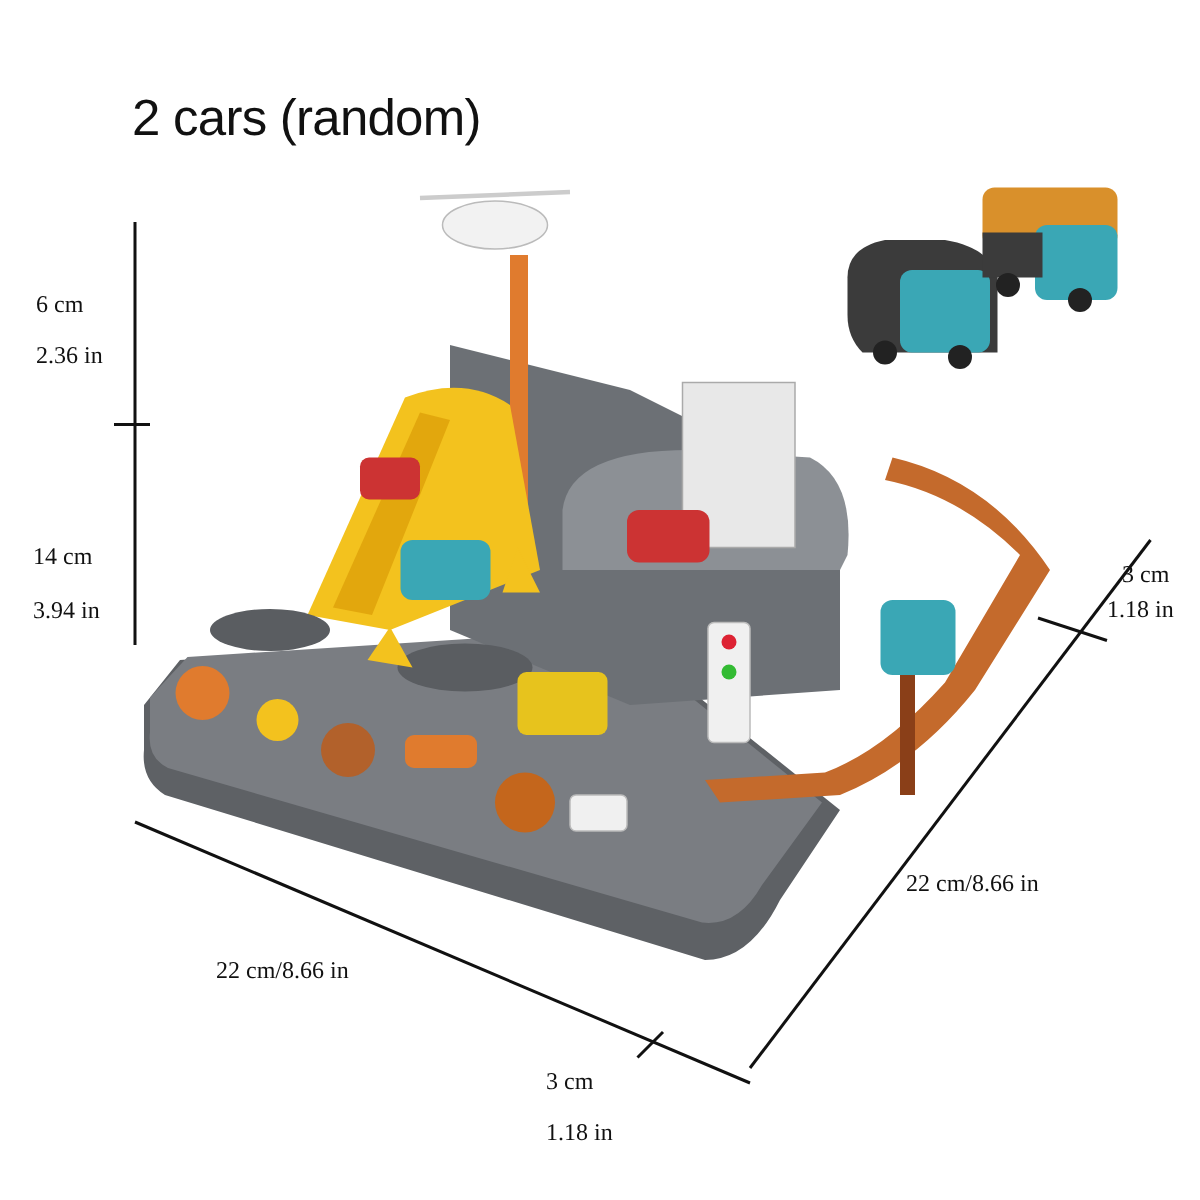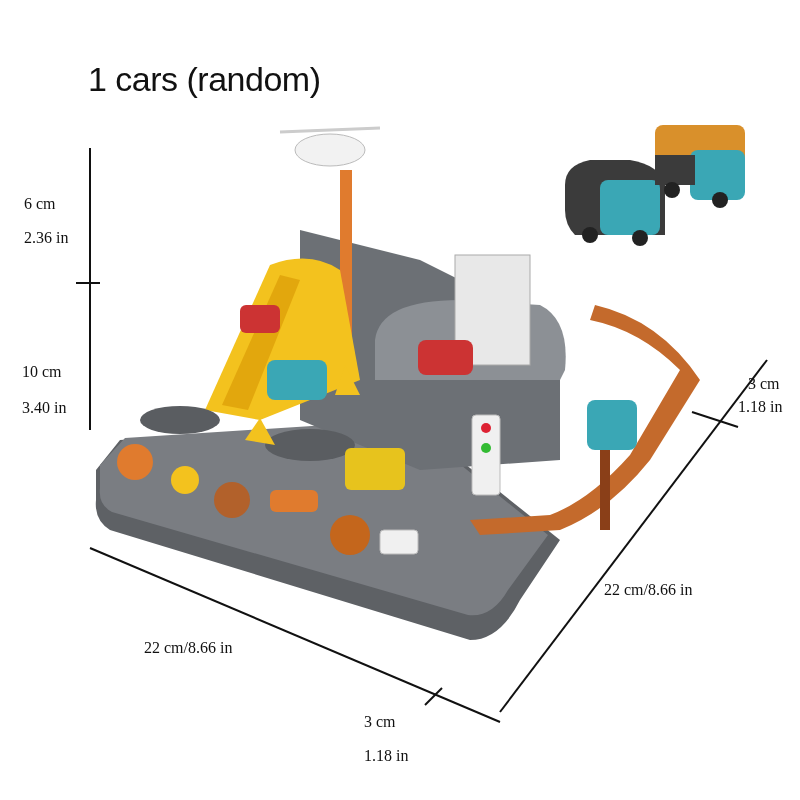--- a/index.html
+++ b/index.html
@@ -89,26 +89,26 @@
       <g>
         <rect x="655" y="125" width="90" height="40" rx="8" fill="#d9902b"></rect>
         <rect x="690" y="150" width="55" height="50" rx="8" fill="#3aa7b5"></rect>
         <rect x="655" y="155" width="40" height="30" fill="#3b3b3b"></rect>
         <circle cx="672" cy="190" r="8" fill="#222"></circle>
           <circle cx="720" cy="200" r="8" fill="#222"></circle>
       </g>
     </g>
   </svg>
 
-  <div class="lbl title" style="left:88px;top:62px;">1 cars (random)</div>
+  <div class="lbl title" style="left:88px;top:62px;">2 cars (random)</div>
 
   <div class="lbl dim" style="left:24px;top:196px;">6 cm</div>
   <div class="lbl dim" style="left:24px;top:230px;">2.36 in</div>
-  <div class="lbl dim" style="left:22px;top:364px;">10 cm</div>
-  <div class="lbl dim" style="left:22px;top:400px;">3.40 in</div>
+  <div class="lbl dim" style="left:22px;top:364px;">14 cm</div>
+  <div class="lbl dim" style="left:22px;top:400px;">3.94 in</div>
 
   <div class="lbl dim" style="left:748px;top:376px;">3 cm</div>
   <div class="lbl dim" style="left:738px;top:399px;">1.18 in</div>
 
   <div class="lbl dim" style="left:604px;top:582px;">22 cm/8.66 in</div>
   <div class="lbl dim" style="left:144px;top:640px;">22 cm/8.66 in</div>
 
   <div class="lbl dim" style="left:364px;top:714px;">3 cm</div>
   <div class="lbl dim" style="left:364px;top:748px;">1.18 in</div>
 </div>

